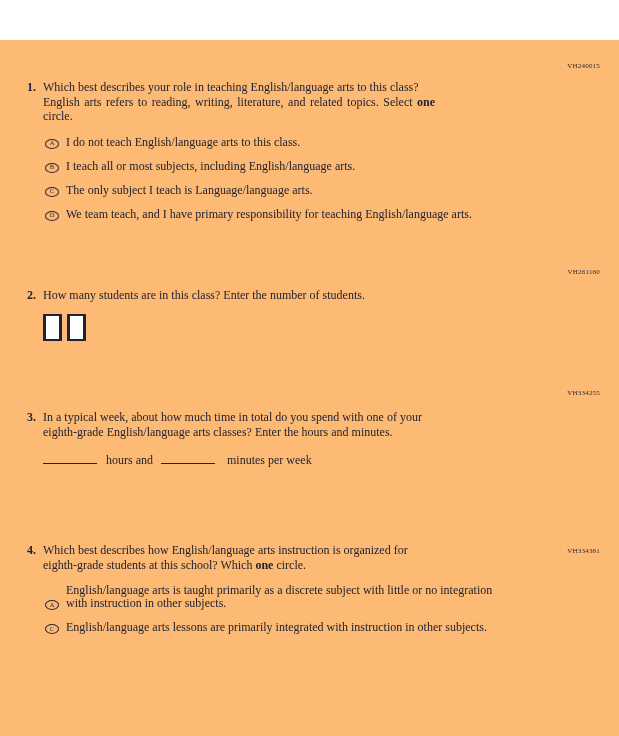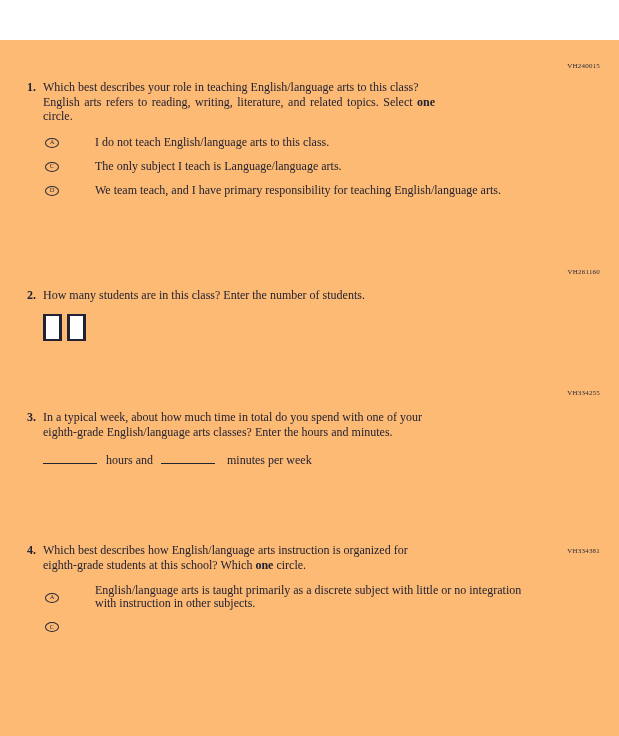--- a/index.html
+++ b/index.html
@@ -41,23 +41,22 @@
     margin: 0;
   }
   .prompt .stretch {
     word-spacing: 1.5px;
   }
   .options {
     margin-top: 11px;
   }
   .opt {
     display: flex;
-    align-items: center;
+    align-items: flex-end;
     margin-bottom: 10px;
-    gap: 29px;
   }
   .bubble {
     flex: 0 0 auto;
     box-sizing: border-box;
     width: 14px;
     height: 10px;
     margin: 2px 7px 0 2px;
     border: 1px solid #2a2a3a;
     border-radius: 50%;
     display: flex;
@@ -117,20 +116,26 @@
       </div>
       <div class="options">
         <div class="opt">
           <span class="bubble">
               <span>A</span>
             </span>
           <span class="opt-text">I do not teach English/language arts to this class.</span>
         </div>
         <div class="opt">
           <span class="bubble">
+              <span>B</span>
+            </span>
+          <span class="opt-text">I teach all or most subjects, including English/language arts.</span>
+        </div>
+        <div class="opt">
+          <span class="bubble">
               <span>C</span>
             </span>
           <span class="opt-text">The only subject I teach is Language/language arts.</span>
         </div>
         <div class="opt">
           <span class="bubble">
               <span>D</span>
             </span>
           <span class="opt-text">We team teach, and I have primary responsibility for teaching English/language arts.</span>
         </div>
@@ -179,18 +184,19 @@
           <span class="bubble">
               <span>A</span>
             </span>
           <span class="opt-text">English/language arts is taught primarily as a discrete subject with little or no integration
 with instruction in other subjects.</span>
         </div>
         <div class="opt">
           <span class="bubble">
               <span>C</span>
             </span>
+          <span class="opt-text">English/language arts lessons are primarily integrated with instruction in other subjects.</span>
         </div>
       </div>
     </div>
   </section>
 
 </div>
 
 </body></html>

